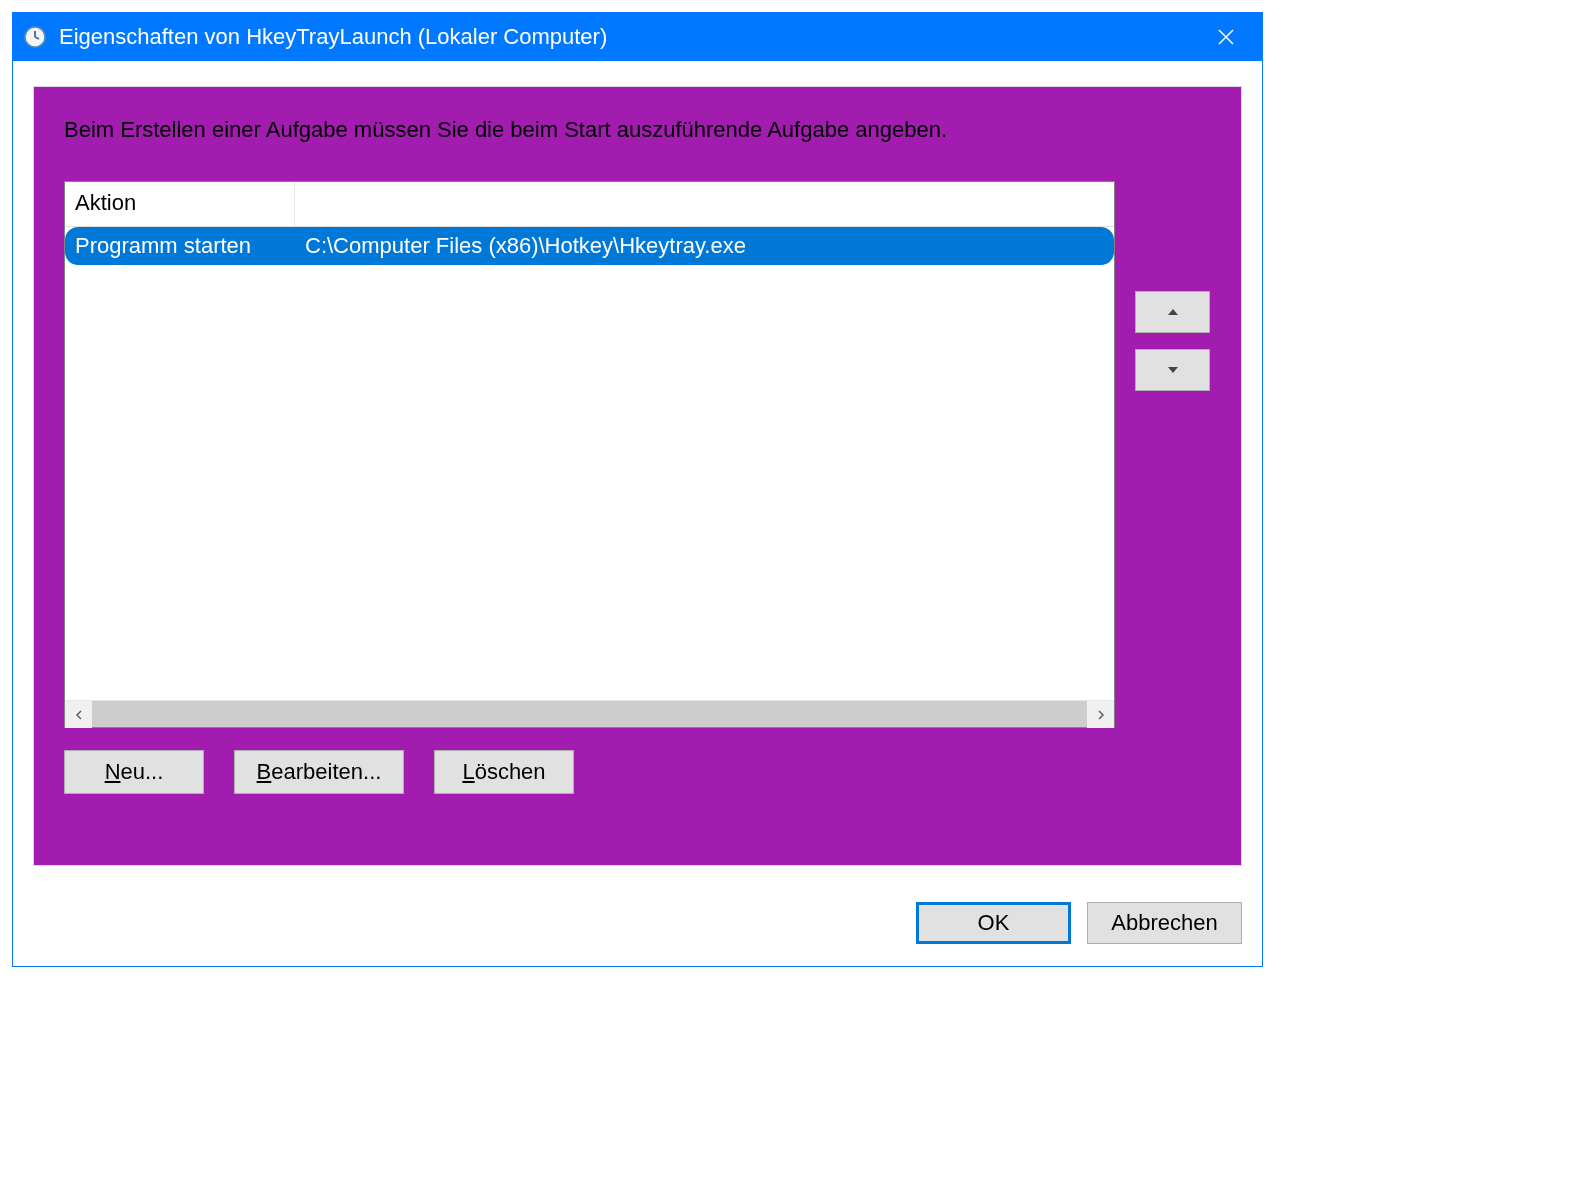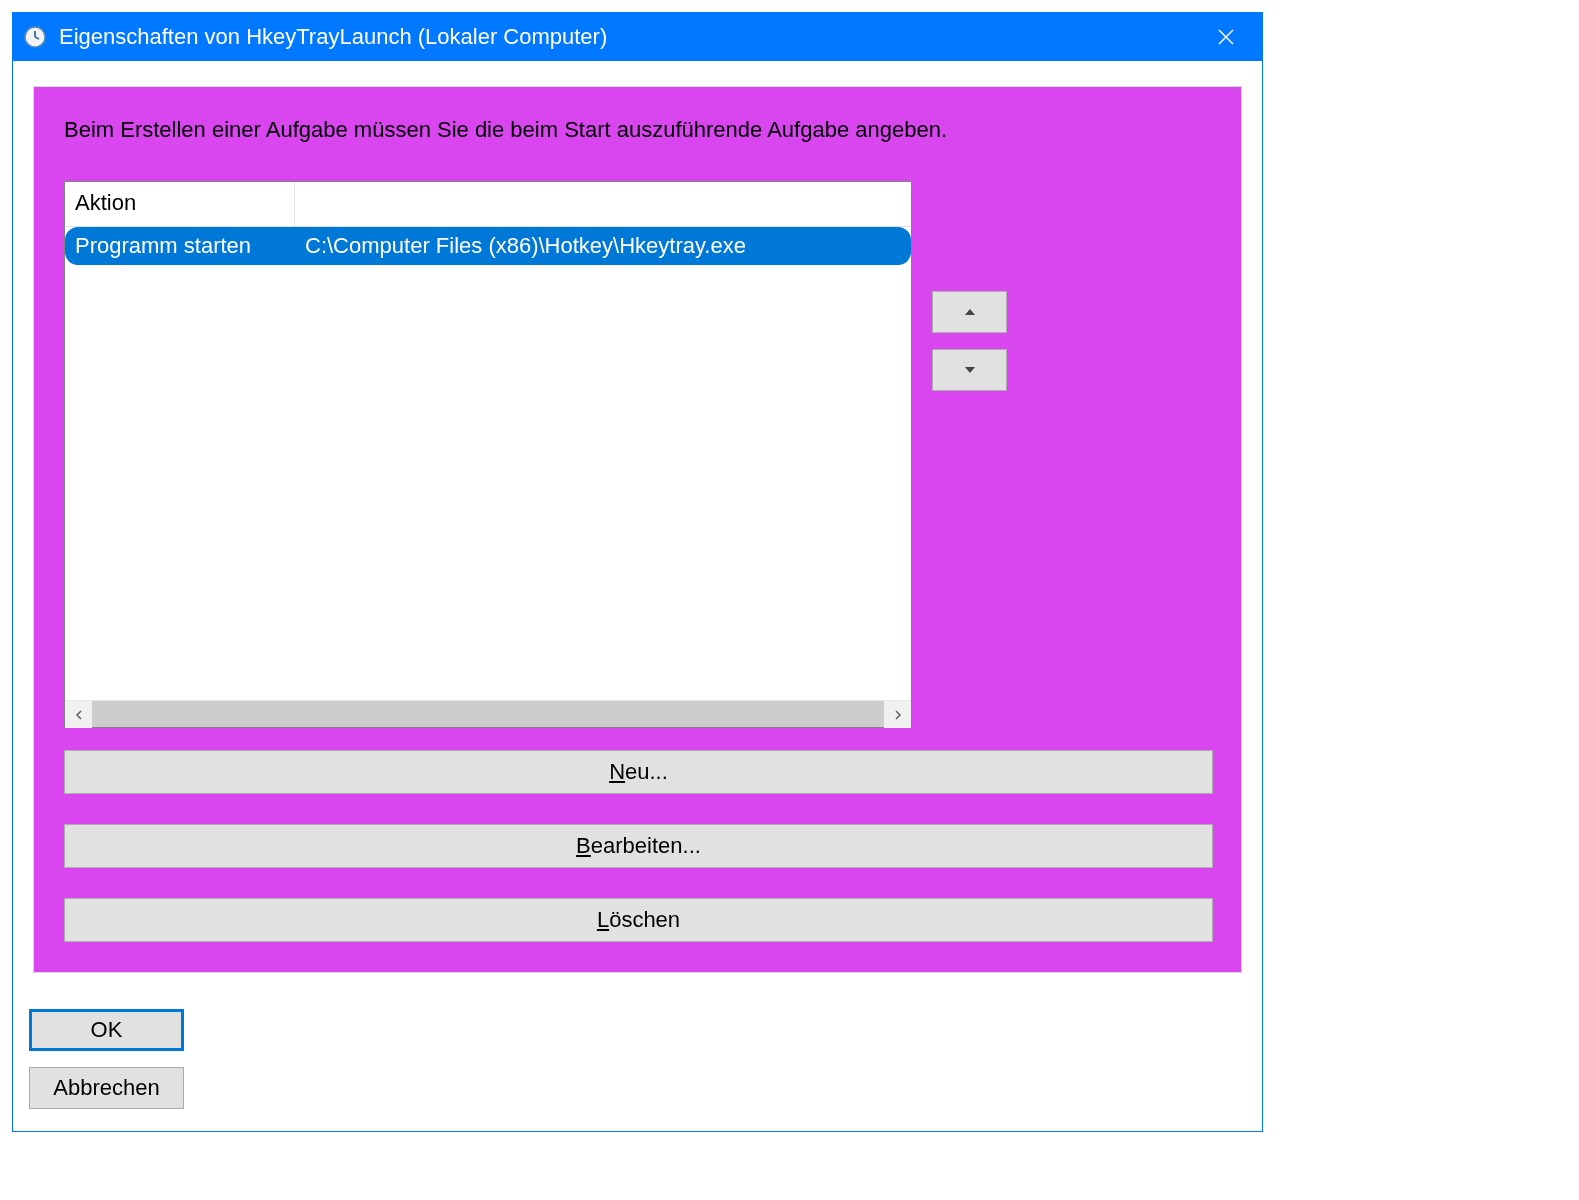--- a/index.html
+++ b/index.html
@@ -69,41 +69,41 @@
     background: #fff;
     border-color: #d9d9d9;
     border-bottom: 1px solid #fff;
     z-index: 2;
     margin-bottom: -1px;
   }
 
   .tab-panel {
     border: 1px solid #d9d9d9;
     border-top: 1px solid #d9d9d9;
-    background: #d946ef;
+    background: #a21caf;
     padding: 30px 28px 30px 30px;
     min-height: 780px;
     position: relative;
     margin-top: -1px;
   }
 
   .description {
     font-size: 22px;
     margin-bottom: 38px;
   }
 
   .list-area {
     display: flex;
     gap: 20px;
     align-items: flex-start;
   }
 
   .listbox {
     border: 1px solid #828282;
-    width: 848px;
+    width: 1051px;
     height: 547px;
     display: flex;
     flex-direction: column;
     background: #fff;
   }
   .list-header {
     display: flex;
     border-bottom: 1px solid #e0e0e0;
     background: #fff;
   }
@@ -171,40 +171,38 @@
     display: flex;
     align-items: center;
     justify-content: center;
     cursor: pointer;
   }
 
   .action-buttons {
     display: flex;
     gap: 30px;
     margin-top: 22px;
-    flex-direction: column;
   }
   .btn {
     background: #e1e1e1;
     border: 1px solid #adadad;
     padding: 8px 10px;
     font-size: 22px;
     cursor: pointer;
     text-align: center;
     font-family: inherit;
   }
   .btn.wide { min-width: 140px; }
   .btn.wider { min-width: 170px; }
 
   .dialog-buttons {
     display: flex;
     justify-content: flex-end;
     gap: 16px;
     padding: 16px 20px 22px 16px;
-    flex-direction: column;
   }
   .dlg-btn {
     width: 155px;
     height: 42px;
     background: #e1e1e1;
     border: 1px solid #adadad;
     font-size: 22px;
     cursor: pointer;
     font-family: inherit;
   }

